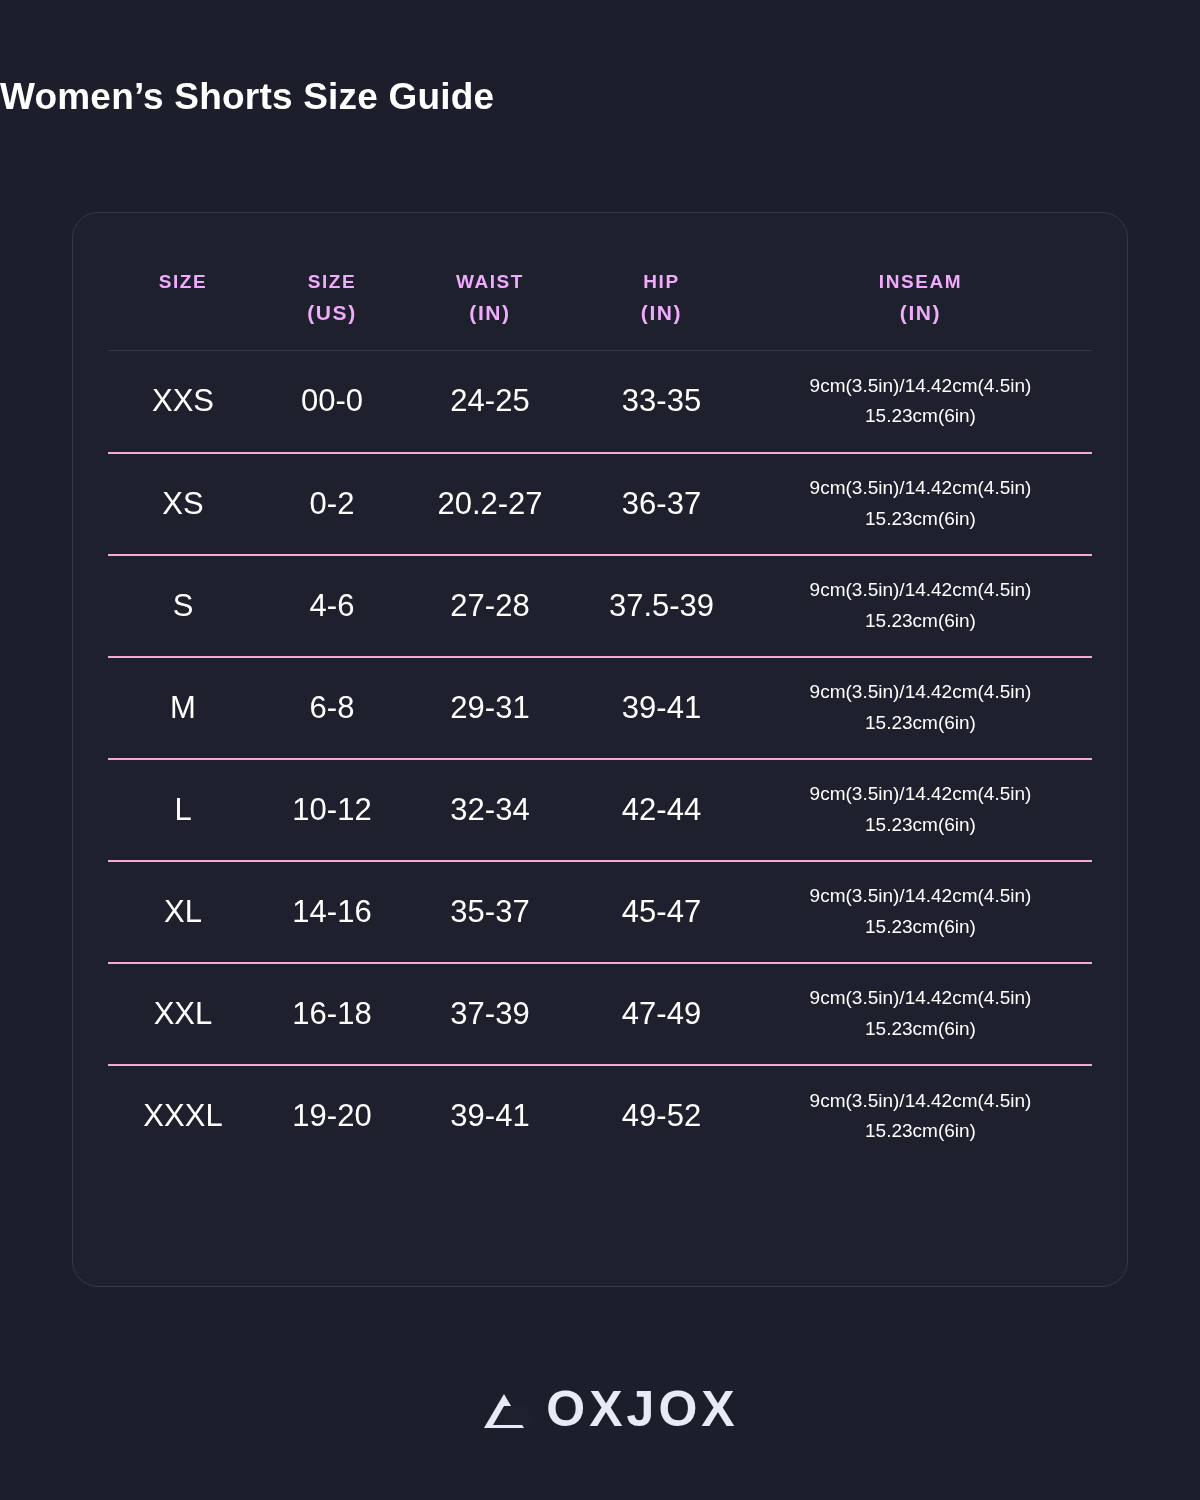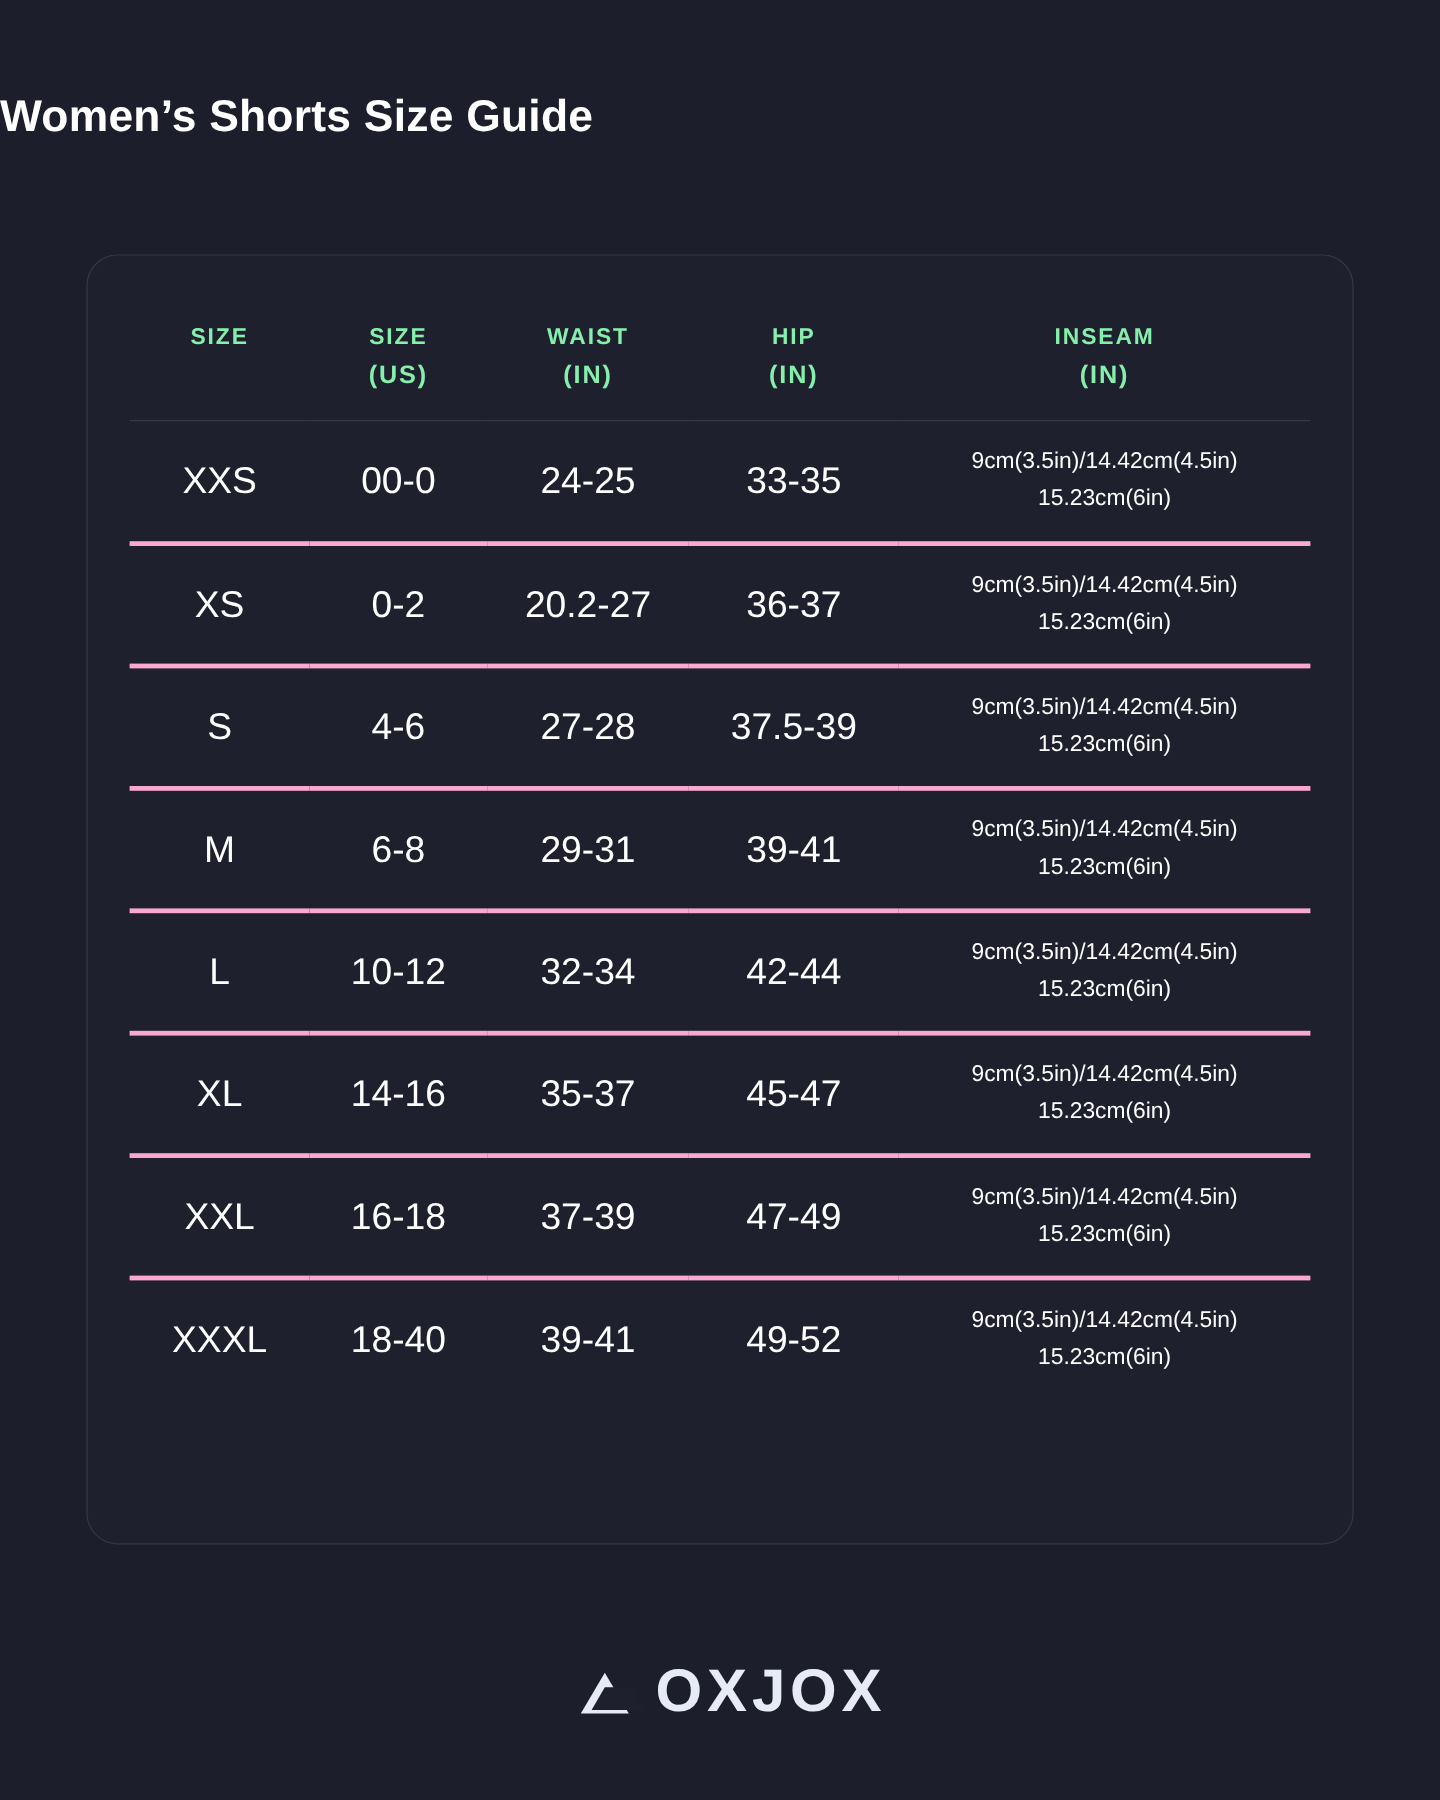--- a/index.html
+++ b/index.html
@@ -34,35 +34,35 @@
     background: #1e212d;
   }
   table {
     position: absolute;
     left: 108px;
     top: 268px;
     width: 984px;
     border-collapse: collapse;
   }
   thead th {
-    color: #86efac;
+    color: #f0abfc;
     font-size: 19px;
     font-weight: bold;
     letter-spacing: 1.6px;
     padding-bottom: 22px;
     vertical-align: top;
     line-height: 1.5;
   }
   thead th .sub {
     display: block;
     font-size: 21px;
     letter-spacing: 1.6px;
   }
   thead tr { border-bottom: 1px solid #343848; }
-  tbody tr { border-bottom: 4px solid #f9a8d4; }
+  tbody tr { border-bottom: 2px solid #f9a8d4; }
   tbody tr:last-child { border-bottom: none; }
   tbody td {
     color: #ffffff;
     font-size: 31px;
     text-align: center;
     height: 102px;
     vertical-align: middle;
     white-space: nowrap;
   }
   tbody td.inseam {
@@ -223,21 +223,21 @@
         <td>16-18</td>
         <td>37-39</td>
         <td>47-49</td>
         <td class="inseam">
           <span>9cm(3.5in)/14.42cm(4.5in)</span><br>
           <span>15.23cm(6in)</span>
         </td>
       </tr>
       <tr>
         <td>XXXL</td>
-        <td>18-40</td>
+        <td>19-20</td>
         <td>39-41</td>
         <td>49-52</td>
         <td class="inseam">
           <span>9cm(3.5in)/14.42cm(4.5in)</span><br>
           <span>15.23cm(6in)</span>
         </td>
       </tr>
     </tbody>
   </table>
 

